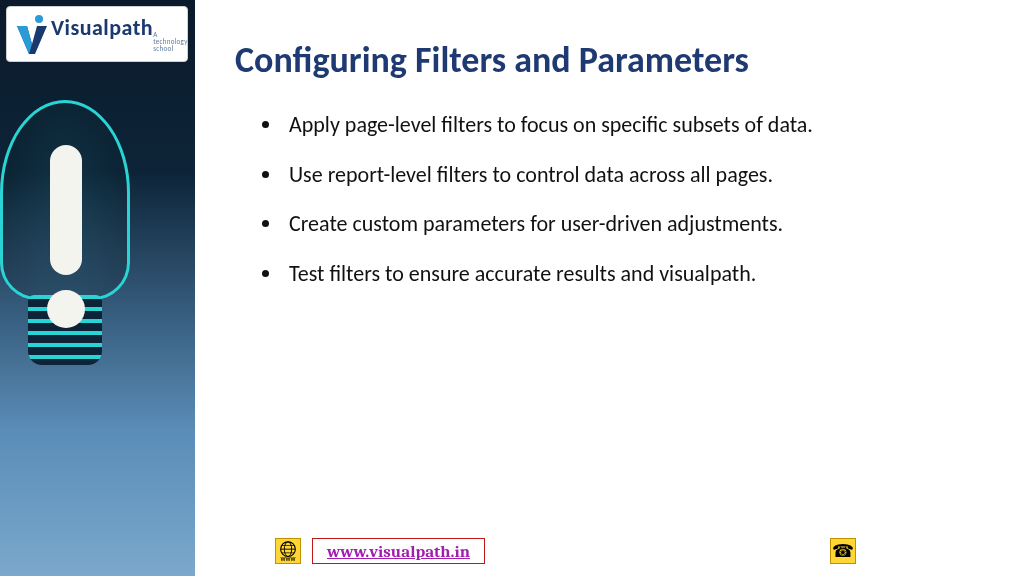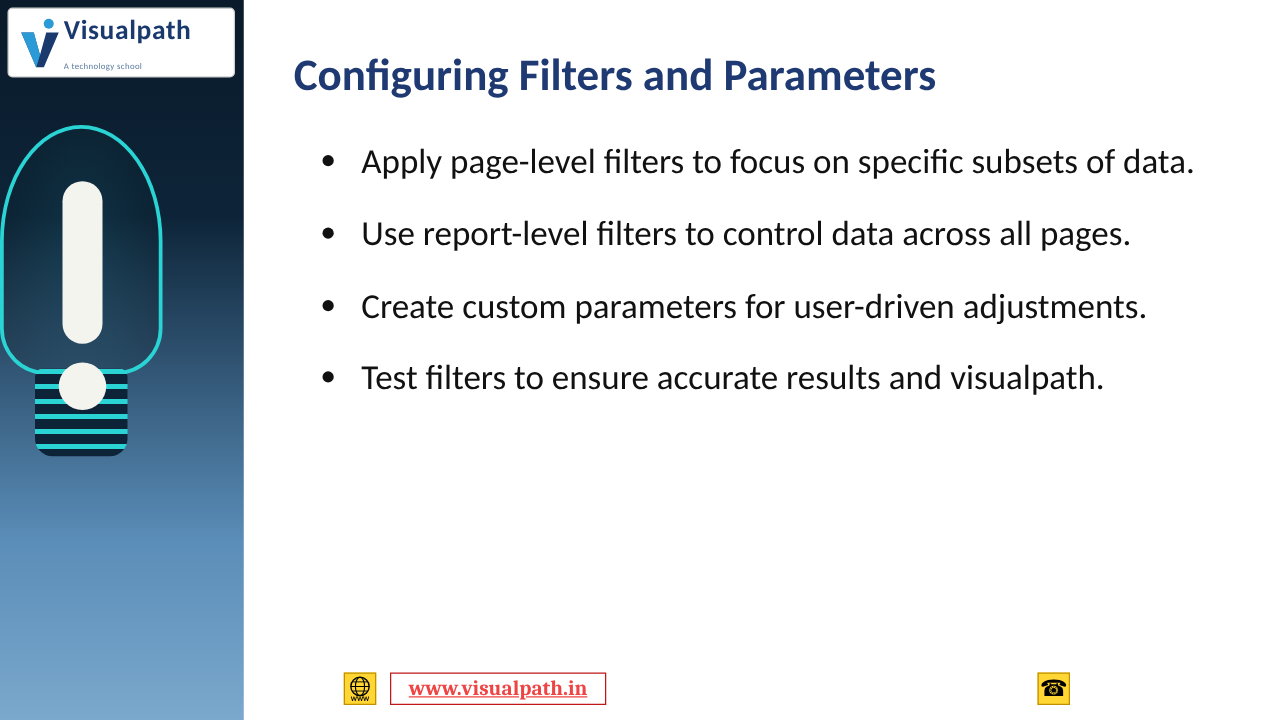--- a/index.html
+++ b/index.html
@@ -65,39 +65,39 @@
     display: flex;
     align-items: center;
     padding: 4px 8px;
   }
   .logo-v {
     position: relative;
     width: 34px; height: 40px;
     margin-right: 2px;
   }
   .logo-v svg { width: 34px; height: 40px; }
-  .logo-text { display: flex; flex-direction: column; line-height: 1; }
+  .logo-text { display: flex; line-height: 1; }
   .logo-main { font-size: 22px; font-weight: 700; color: #1a3a6e; letter-spacing: 0.5px; }
   .logo-sub { font-size: 7px; color: #5a7a9e; letter-spacing: 0.3px; margin-top: 14px; }
 
   .content {
     position: absolute;
     left: 235px; top: 38px;
     width: 760px;
   }
   .title {
     font-size: 36px;
     font-weight: 700;
     color: #1f3a72;
     margin-bottom: 28px;
   }
   .bullets {
     list-style: disc;
     padding-left: 48px;
-    font-size: 28px;
+    font-size: 22px;
     color: #111;
     line-height: 1.35;
   }
   .bullets li { margin-bottom: 20px; padding-left: 6px; }
 
   .footer {
     position: absolute;
     left: 0; bottom: 10px;
     width: 1024px; height: 34px;
   }
@@ -112,21 +112,21 @@
   .www-icon svg { width: 22px; height: 22px; }
   .url-box {
     position: absolute;
     left: 312px; bottom: 2px;
     height: 26px;
     border: 1.5px solid #c01818;
     padding: 2px 14px;
     display: flex; align-items: center;
   }
   .url-box a {
-    color: #ef4444;
+    color: #a21caf;
     font-family: Cambria, Georgia, serif;
     font-size: 17px;
     font-weight: 700;
     text-decoration: underline;
   }
   .phone-icon {
     position: absolute;
     left: 830px; bottom: 2px;
     width: 26px; height: 26px;
     background: #ffd633;

